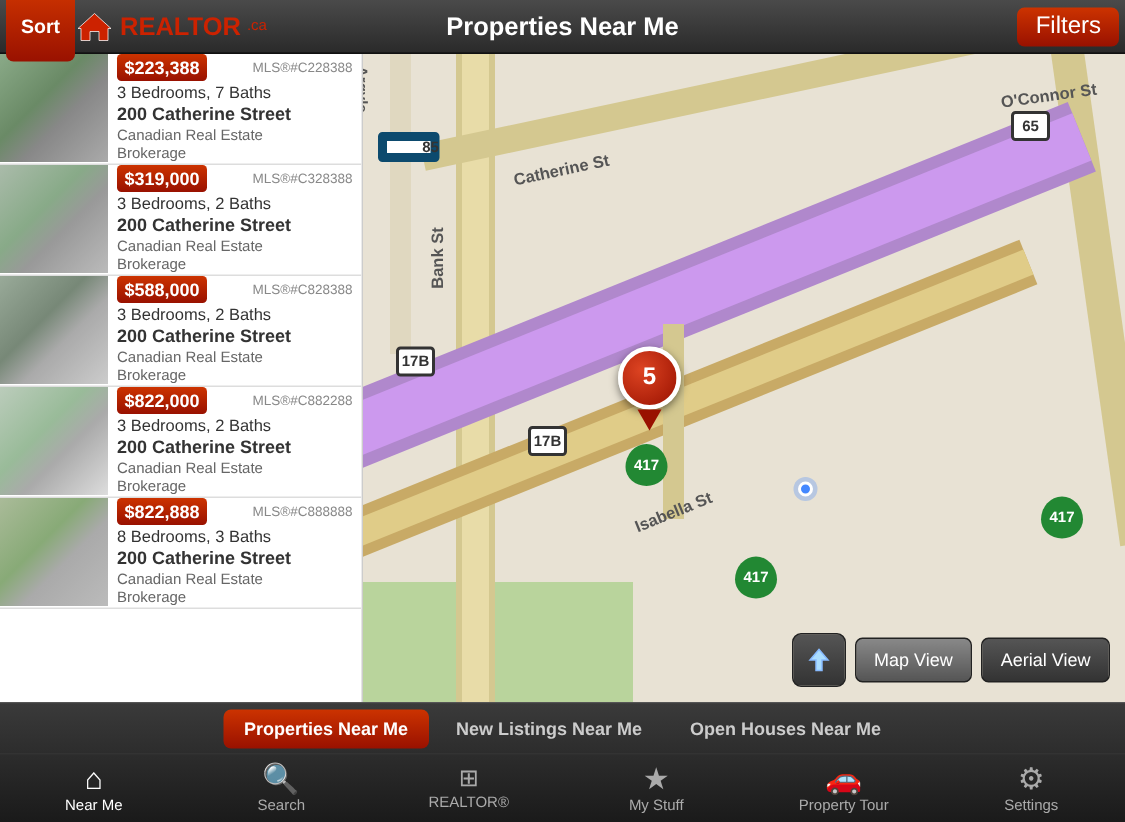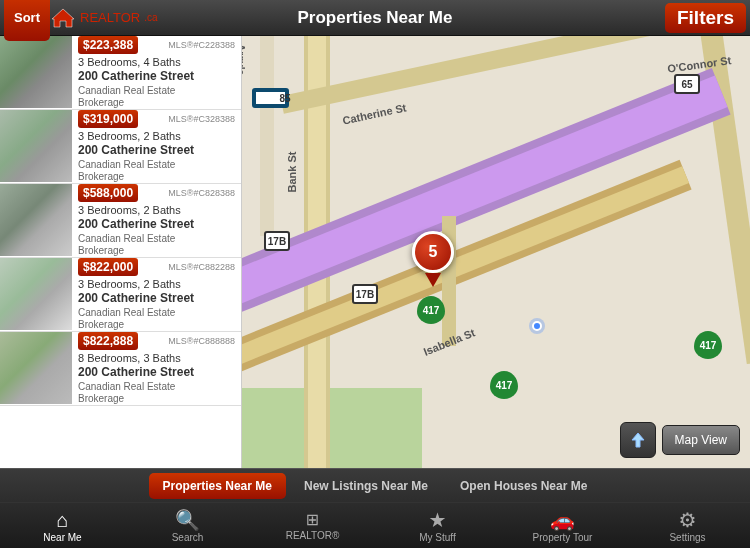--- a/index.html
+++ b/index.html
@@ -21,21 +21,21 @@
     .sort-btn {
       position: absolute; left: 4px;
       background: linear-gradient(180deg, #cc3300 0%, #991100 100%);
       color: #fff; border: none; border-radius: 5px;
       padding: 16px 10px; font-size: 13px; font-weight: bold; cursor: pointer;
     }
     .filters-btn {
       position: absolute; right: 4px;
       background: linear-gradient(180deg, #cc3300 0%, #991100 100%);
       color: #fff; border: none; border-radius: 5px;
-      padding: 4px 12px; font-size: 19px; font-weight: bold; cursor: pointer; margin-left: 40px;
+      padding: 4px 12px; font-size: 16px; font-weight: normal; cursor: pointer; margin-left: 40px;
     }
 
     
     .left-panel {
       position: absolute; top: 36px; left: 0; width: 242px; bottom: 80px;
       background: #fff; overflow-y: auto; overflow-x: hidden;
       border-right: 1px solid #ccc;
     }
     .properties-count {
       background: linear-gradient(180deg, #666 0%, #444 100%);
@@ -181,39 +181,39 @@
   </style>
 </head>
 <body>
 
 <div class="header">
   <button class="sort-btn">Sort</button>
   <div class="header-logo">
     <svg width="26" height="22" viewBox="0 0 26 22">
       <polygon points="13,2 2,12 4,12 4,20 10,20 10,14 16,14 16,20 22,20 22,12 24,12" fill="#cc2200" stroke="#fff" stroke-width="0.5"></polygon>
     </svg>
-    <span style="color:#cc2200;font-size:13px;font-weight:normal;">REALTOR</span>
+    <span style="color:#cc2200;font-size:17px;font-weight:bold;">REALTOR</span>
       <span style="color:#cc2200;font-size:10px;">.ca</span>
   </div>
   <span class="header-title">Properties Near Me</span>
   <button class="filters-btn">Filters</button>
 </div>
 
 <div class="left-panel">
 
 <div class="property-item">
     <div class="property-thumb">
       <div class="property-thumb-img p1"></div>
     </div>
     <div class="property-details">
       <div class="property-price-row">
         <span class="property-price">$223,388</span>
         <span class="property-mls">MLS®#C228388</span>
       </div>
-      <div class="property-beds">3 Bedrooms, 4 Baths</div>
+      <div class="property-beds">3 Bedrooms, 7 Baths</div>
       <div class="property-address">200 Catherine Street</div>
       <div class="property-brokerage">Canadian Real Estate<br>Brokerage</div>
     </div>
   </div>
     <div class="property-item">
     <div class="property-thumb">
       <div class="property-thumb-img p2"></div>
     </div>
     <div class="property-details">
       <div class="property-price-row">
@@ -295,21 +295,21 @@
 
     <span class="road-label" style="top:8px;left:4px;transform:rotate(90deg);transform-origin:top left;font-size:10px;">Argyle</span>
     <span class="road-label" style="top:130px;left:30px;transform:rotate(-90deg);">Bank St</span>
     <span class="road-label" style="top:72px;left:100px;transform:rotate(-12deg);">Catherine St</span>
     <span class="road-label" style="top:300px;left:180px;transform:rotate(-22deg);">Isabella St</span>
     <span class="road-label" style="top:18px;right:20px;transform:rotate(-8deg);transform-origin:top right;">O'Connor St</span>
 
     <div style="position:absolute;top:38px;right:50px;width:26px;height:20px;background:#fff;border:2px solid #333;border-radius:3px;display:flex;align-items:center;justify-content:center;font-size:10px;font-weight:bold;color:#333;">65</div>
     <div style="position:absolute;top:195px;left:22px;width:26px;height:20px;background:#fff;border:2px solid #333;border-radius:3px;display:flex;align-items:center;justify-content:center;font-size:10px;font-weight:bold;color:#333;">17B</div>
     <div style="position:absolute;top:248px;left:110px;width:26px;height:20px;background:#fff;border:2px solid #333;border-radius:3px;display:flex;align-items:center;justify-content:center;font-size:10px;font-weight:bold;color:#333;">17B</div>
-    <div style="position:absolute;top:52px;left:10px;width:36px;height:20px;background:#fff;border:4px solid #0c4a6e;border-radius:3px;display:flex;align-items:center;justify-content:center;font-size:10px;font-weight:bold;color:#333;padding-left:29px;">85</div>
+    <div style="position:absolute;top:52px;left:10px;width:36px;height:20px;background:#fff;border:6px solid #0c4a6e;border-radius:3px;display:flex;align-items:center;justify-content:center;font-size:10px;font-weight:bold;color:#333;padding-left:29px;">85</div>
 
     <div style="position:absolute;top:260px;left:175px;width:28px;height:28px;background:#228833;border-radius:50% 50% 50% 50% / 55% 55% 45% 45%;display:flex;align-items:center;justify-content:center;font-size:10px;font-weight:bold;color:#fff;">417</div>
     <div style="position:absolute;top:335px;left:248px;width:28px;height:28px;background:#228833;border-radius:50% 50% 50% 50% / 55% 55% 45% 45%;display:flex;align-items:center;justify-content:center;font-size:10px;font-weight:bold;color:#fff;">417</div>
     <div style="position:absolute;top:295px;right:28px;width:28px;height:28px;background:#228833;border-radius:50% 50% 50% 50% / 55% 55% 45% 45%;display:flex;align-items:center;justify-content:center;font-size:10px;font-weight:bold;color:#fff;">417</div>
 
     <div class="map-marker">
       <div class="marker-circle">
         <span>5</span>
       </div>
       <div class="marker-tail"></div>
@@ -317,20 +317,21 @@
 
     <div class="blue-dot"></div>
 
     <div class="map-controls">
       <div class="location-btn">
         <svg width="18" height="18" viewBox="0 0 18 18">
           <polygon points="3,9 9,2 15,9 11,9 11,16 7,16 7,9" fill="#aaddff" stroke="#88bbff" stroke-width="1"></polygon>
         </svg>
       </div>
       <button class="view-btn active">Map View</button>
+      <button class="view-btn">Aerial View</button>
     </div>
   </div>
 </div>
 
 <div class="bottom-tabs">
   <div class="top-subtabs">
     <button class="subtab active">Properties Near Me</button>
     <button class="subtab inactive">New Listings Near Me</button>
     <button class="subtab inactive">Open Houses Near Me</button>
   </div>

